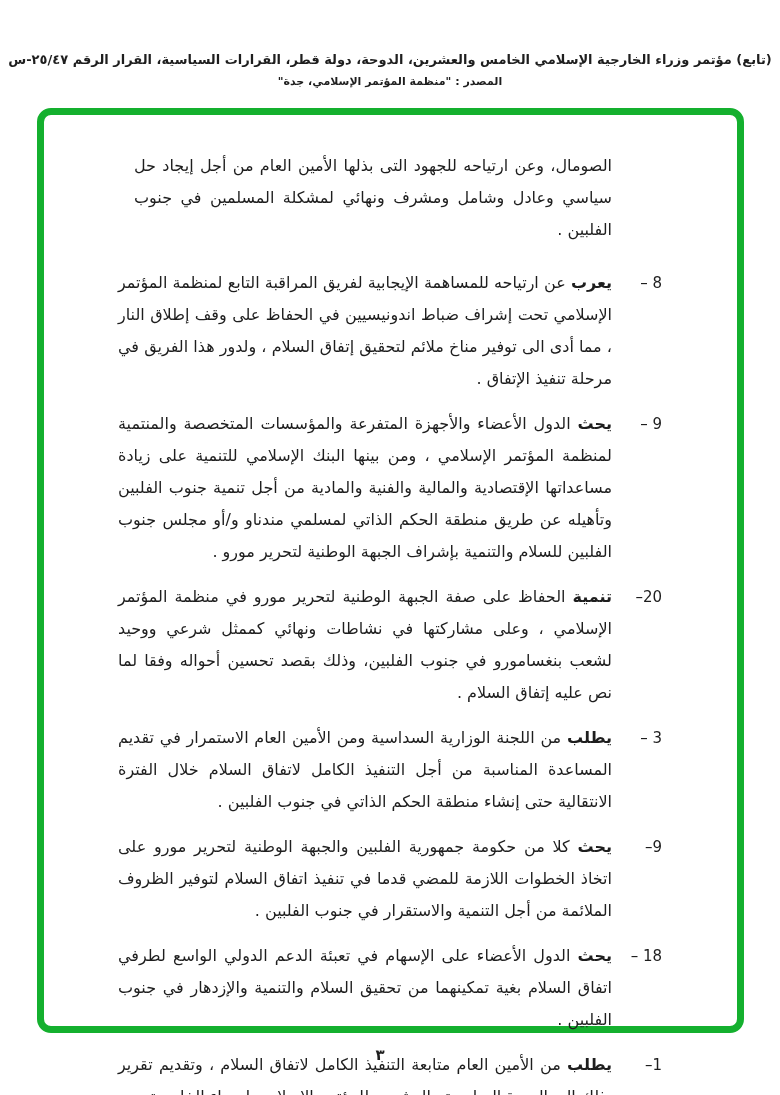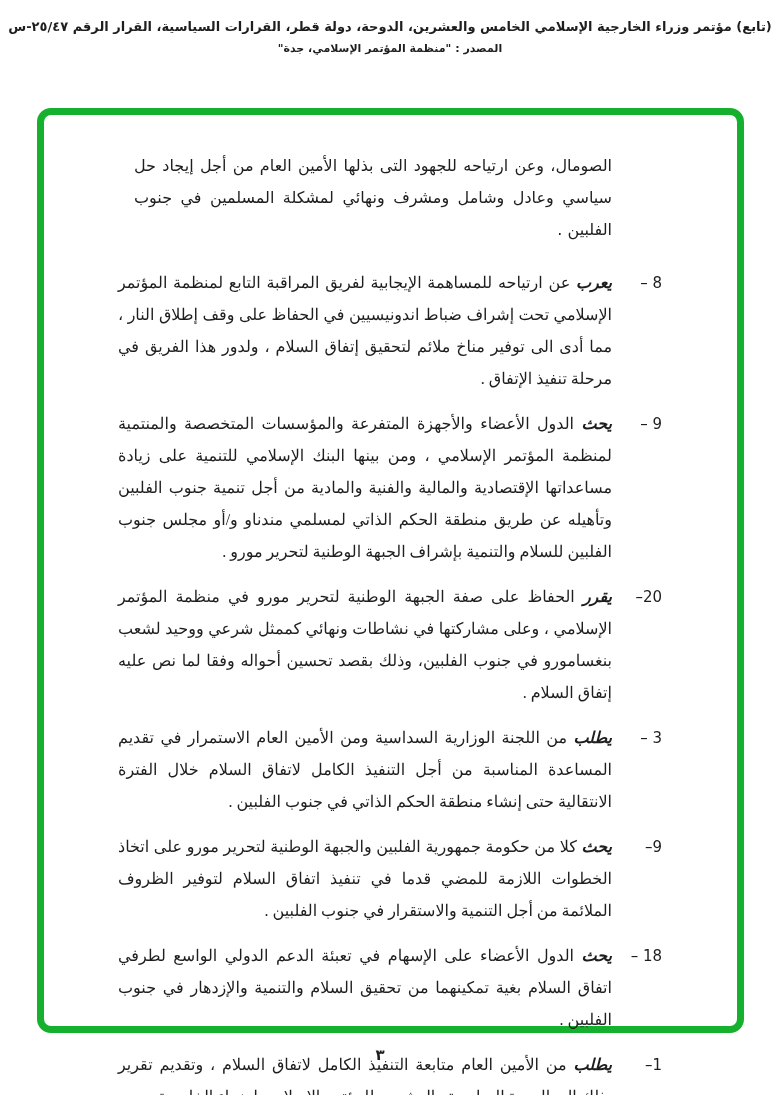--- a/index.html
+++ b/index.html
@@ -11,21 +11,21 @@
   }
   .page {
     position: relative;
     width: 780px; height: 1095px;
     background: #ffffff;
     overflow: hidden;
   }
   
   .header {
     position: absolute;
-    top: 19px; left: 0; right: 0;
+    top: 52px; left: 0; right: 0;
     text-align: center;
     direction: rtl;
   }
   .header-line1 {
     font-size: 13px;
     font-weight: bold;
     white-space: nowrap;
   }
   .header-line2 {
     font-size: 11px;
@@ -62,22 +62,22 @@
     margin-bottom: 13px;
   }
   .item-marker {
     position: absolute;
     right: 0; top: 0;
     width: 46px;
     direction: ltr;
     text-align: right;
     font-size: 15px;
   }
-  .item-keyword { font-weight: bold; font-style: italic; }
-  .item-text { font-weight: normal; font-family: Liberation Serif, serif; }
+  .item-keyword { font-weight: bold; }
+  .item-text { font-weight: normal; }
   .page-number {
     position: absolute;
     top: 1046px; left: 0; right: 0;
     text-align: center;
     font-size: 15px;
     font-weight: bold;
     transform: translateX(-10px);
   }
 </style>
 </head>
@@ -101,21 +101,21 @@
       <span class="item-keyword">يعرب</span><span class="item-text"> عن ارتياحه للمساهمة الإيجابية لفريق المراقبة التابع لمنظمة المؤتمر الإسلامي تحت إشراف ضباط اندونيسيين في الحفاظ على  وقف إطلاق النار ، مما أدى الى توفير مناخ ملائم لتحقيق إتفاق السلام ، ولدور هذا الفريق في مرحلة تنفيذ الإتفاق .</span>
     </div>
 
     <div class="item">
       <span class="item-marker">– 9</span>
       <span class="item-keyword">يحث</span><span class="item-text"> الدول الأعضاء والأجهزة المتفرعة والمؤسسات المتخصصة والمنتمية لمنظمة المؤتمر الإسلامي ، ومن بينها البنك الإسلامي للتنمية على زيادة مساعداتها الإقتصادية والمالية والفنية والمادية من أجل تنمية جنوب الفلبين وتأهيله عن طريق منطقة الحكم الذاتي لمسلمي مندناو و/أو مجلس جنوب الفلبين للسلام والتنمية بإشراف الجبهة الوطنية لتحرير مورو .</span>
     </div>
 
     <div class="item">
       <span class="item-marker">–20</span>
-      <span class="item-keyword">يقرر</span><span class="item-text"> الحفاظ على صفة الجبهة الوطنية لتحرير مورو في منظمة المؤتمر الإسلامي ، وعلى مشاركتها في نشاطات ونهائي كممثل شرعي ووحيد لشعب بنغسامورو في جنوب الفلبين، وذلك بقصد تحسين أحواله وفقا لما نص عليه إتفاق السلام .</span>
+      <span class="item-keyword">تنمية</span><span class="item-text"> الحفاظ على صفة الجبهة الوطنية لتحرير مورو في منظمة المؤتمر الإسلامي ، وعلى مشاركتها في نشاطات ونهائي كممثل شرعي ووحيد لشعب بنغسامورو في جنوب الفلبين، وذلك بقصد تحسين أحواله وفقا لما نص عليه إتفاق السلام .</span>
     </div>
 
     <div class="item">
       <span class="item-marker">– 3</span>
       <span class="item-keyword">يطلب</span><span class="item-text"> من اللجنة الوزارية السداسية ومن الأمين العام الاستمرار في تقديم المساعدة المناسبة من أجل التنفيذ الكامل لاتفاق السلام خلال الفترة الانتقالية حتى إنشاء منطقة الحكم الذاتي في جنوب الفلبين .</span>
     </div>
 
     <div class="item">
       <span class="item-marker">–9</span>
       <span class="item-keyword">يحث</span><span class="item-text"> كلا من حكومة  جمهورية الفلبين والجبهة الوطنية لتحرير مورو على اتخاذ الخطوات اللازمة  للمضي قدما في تنفيذ اتفاق السلام  لتوفير الظروف الملائمة من أجل التنمية والاستقرار في جنوب الفلبين .</span>

